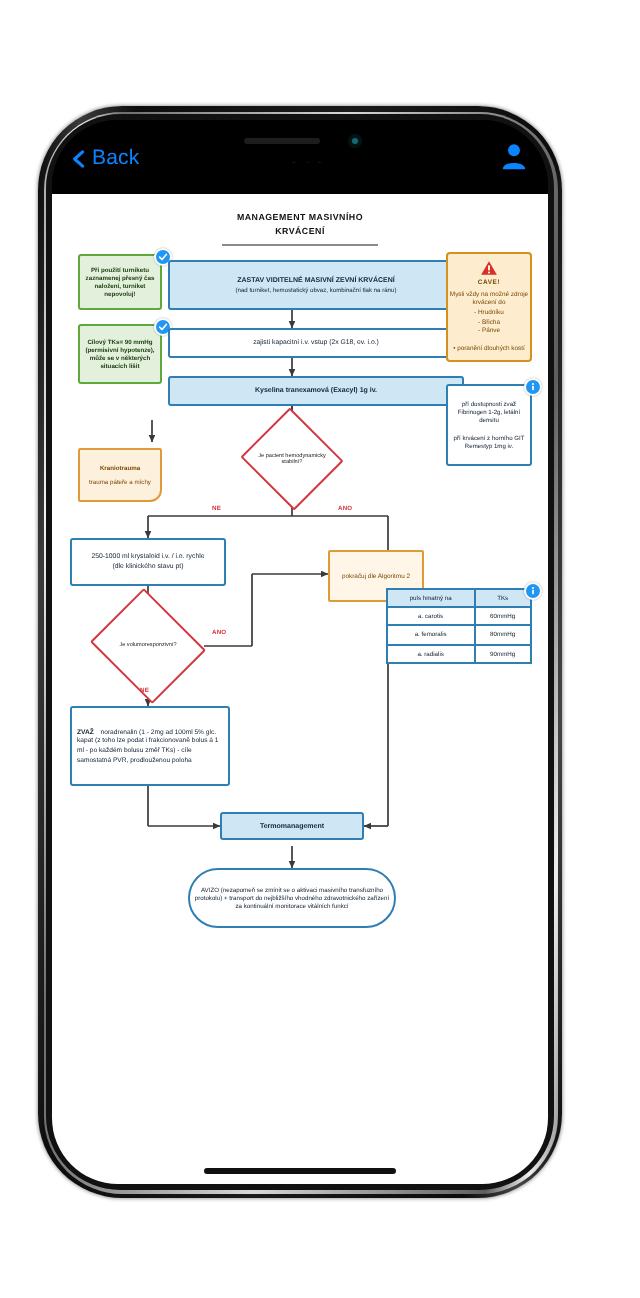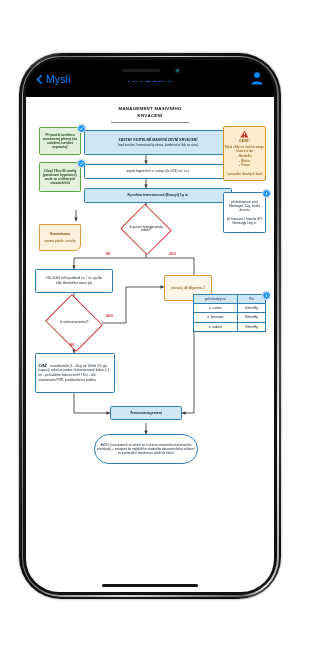--- a/index.html
+++ b/index.html
@@ -180,21 +180,21 @@
       <div class="notch">
         <div class="notch-speaker"></div>
         <div class="notch-camera"></div>
       </div>
 
       <div class="navbar">
         <div class="nav-back">
           <svg class="nav-chevron" viewBox="0 0 10 10">
             <path d="M7 1 L2.6 5 L7 9" fill="none" stroke="#0a84ff" stroke-width="1.7" stroke-linecap="round" stroke-linejoin="round"></path>
           </svg>
-          <span class="nav-back-label">Mysli</span>
+          <span class="nav-back-label">Back</span>
         </div>
         <div class="nav-title">Krvácení</div>
         <svg class="nav-avatar" viewBox="0 0 16 16">
           <circle cx="8" cy="4.7" r="3.4" fill="#0a84ff"></circle>
           <path d="M1.6 15.5 C1.6 10.8 14.4 10.8 14.4 15.5 Z" fill="#0a84ff"></path>
         </svg>
       </div>
 
       <div class="content">
         <div class="diagram">

